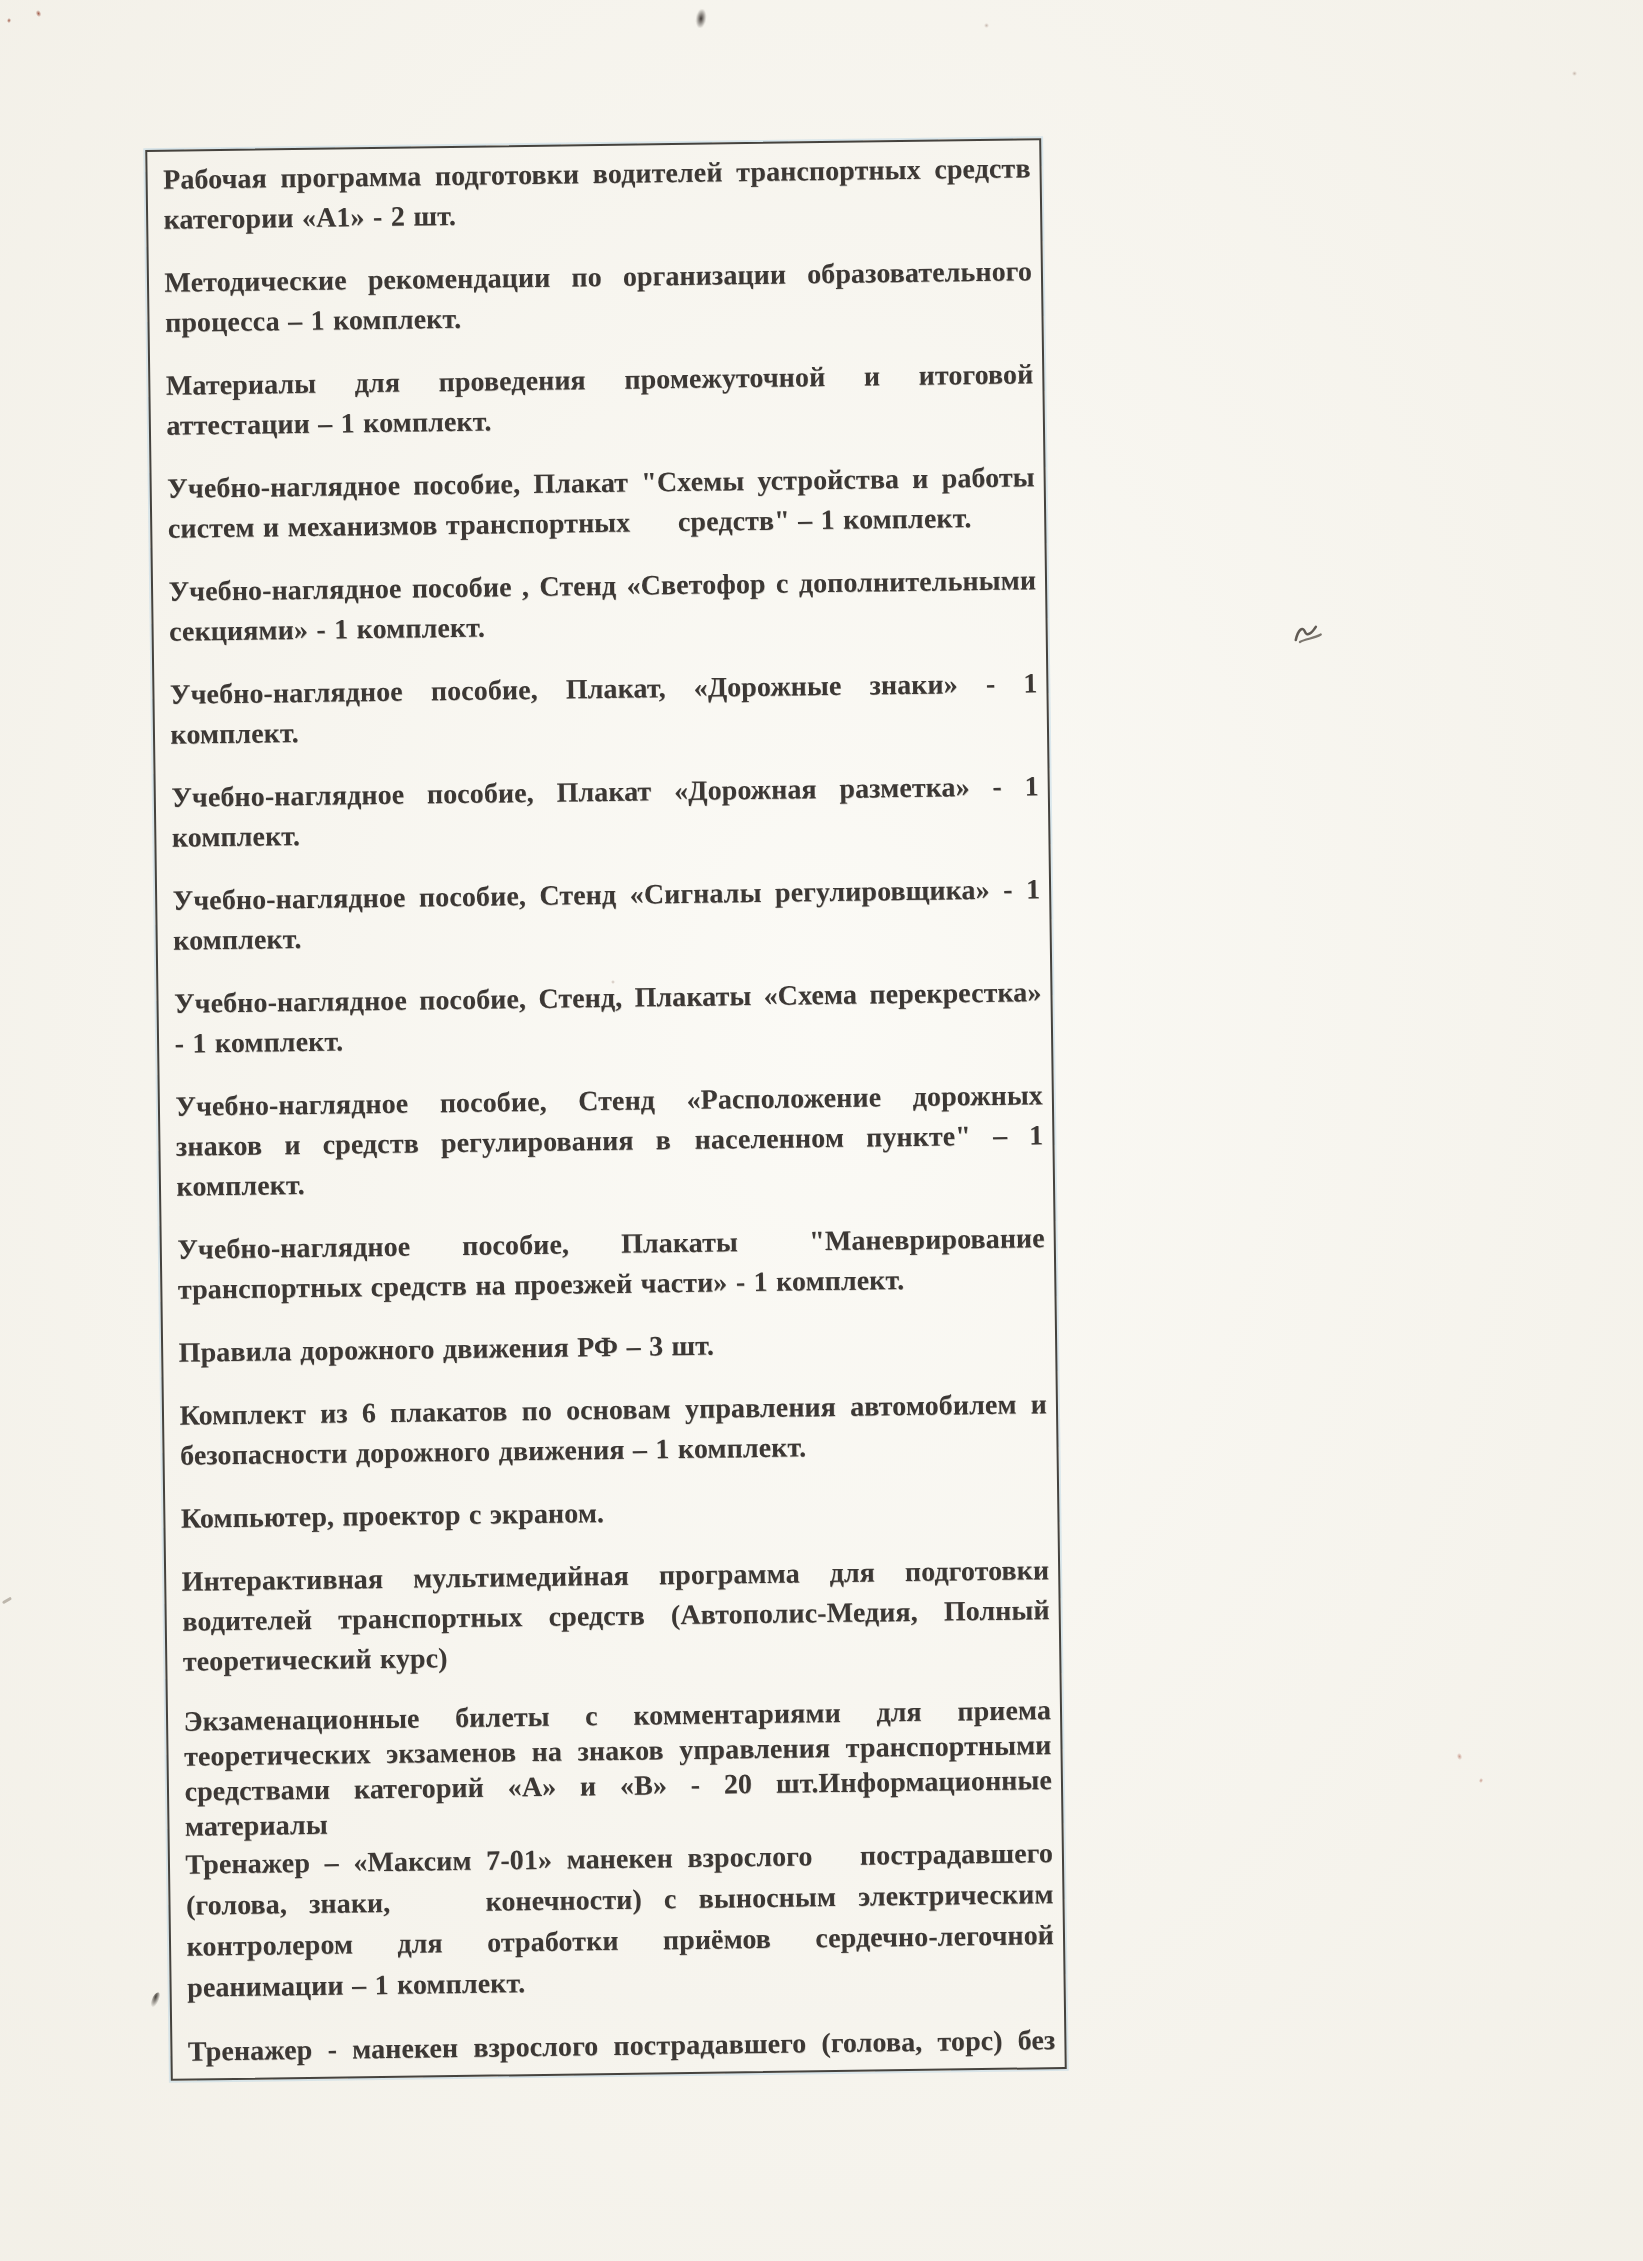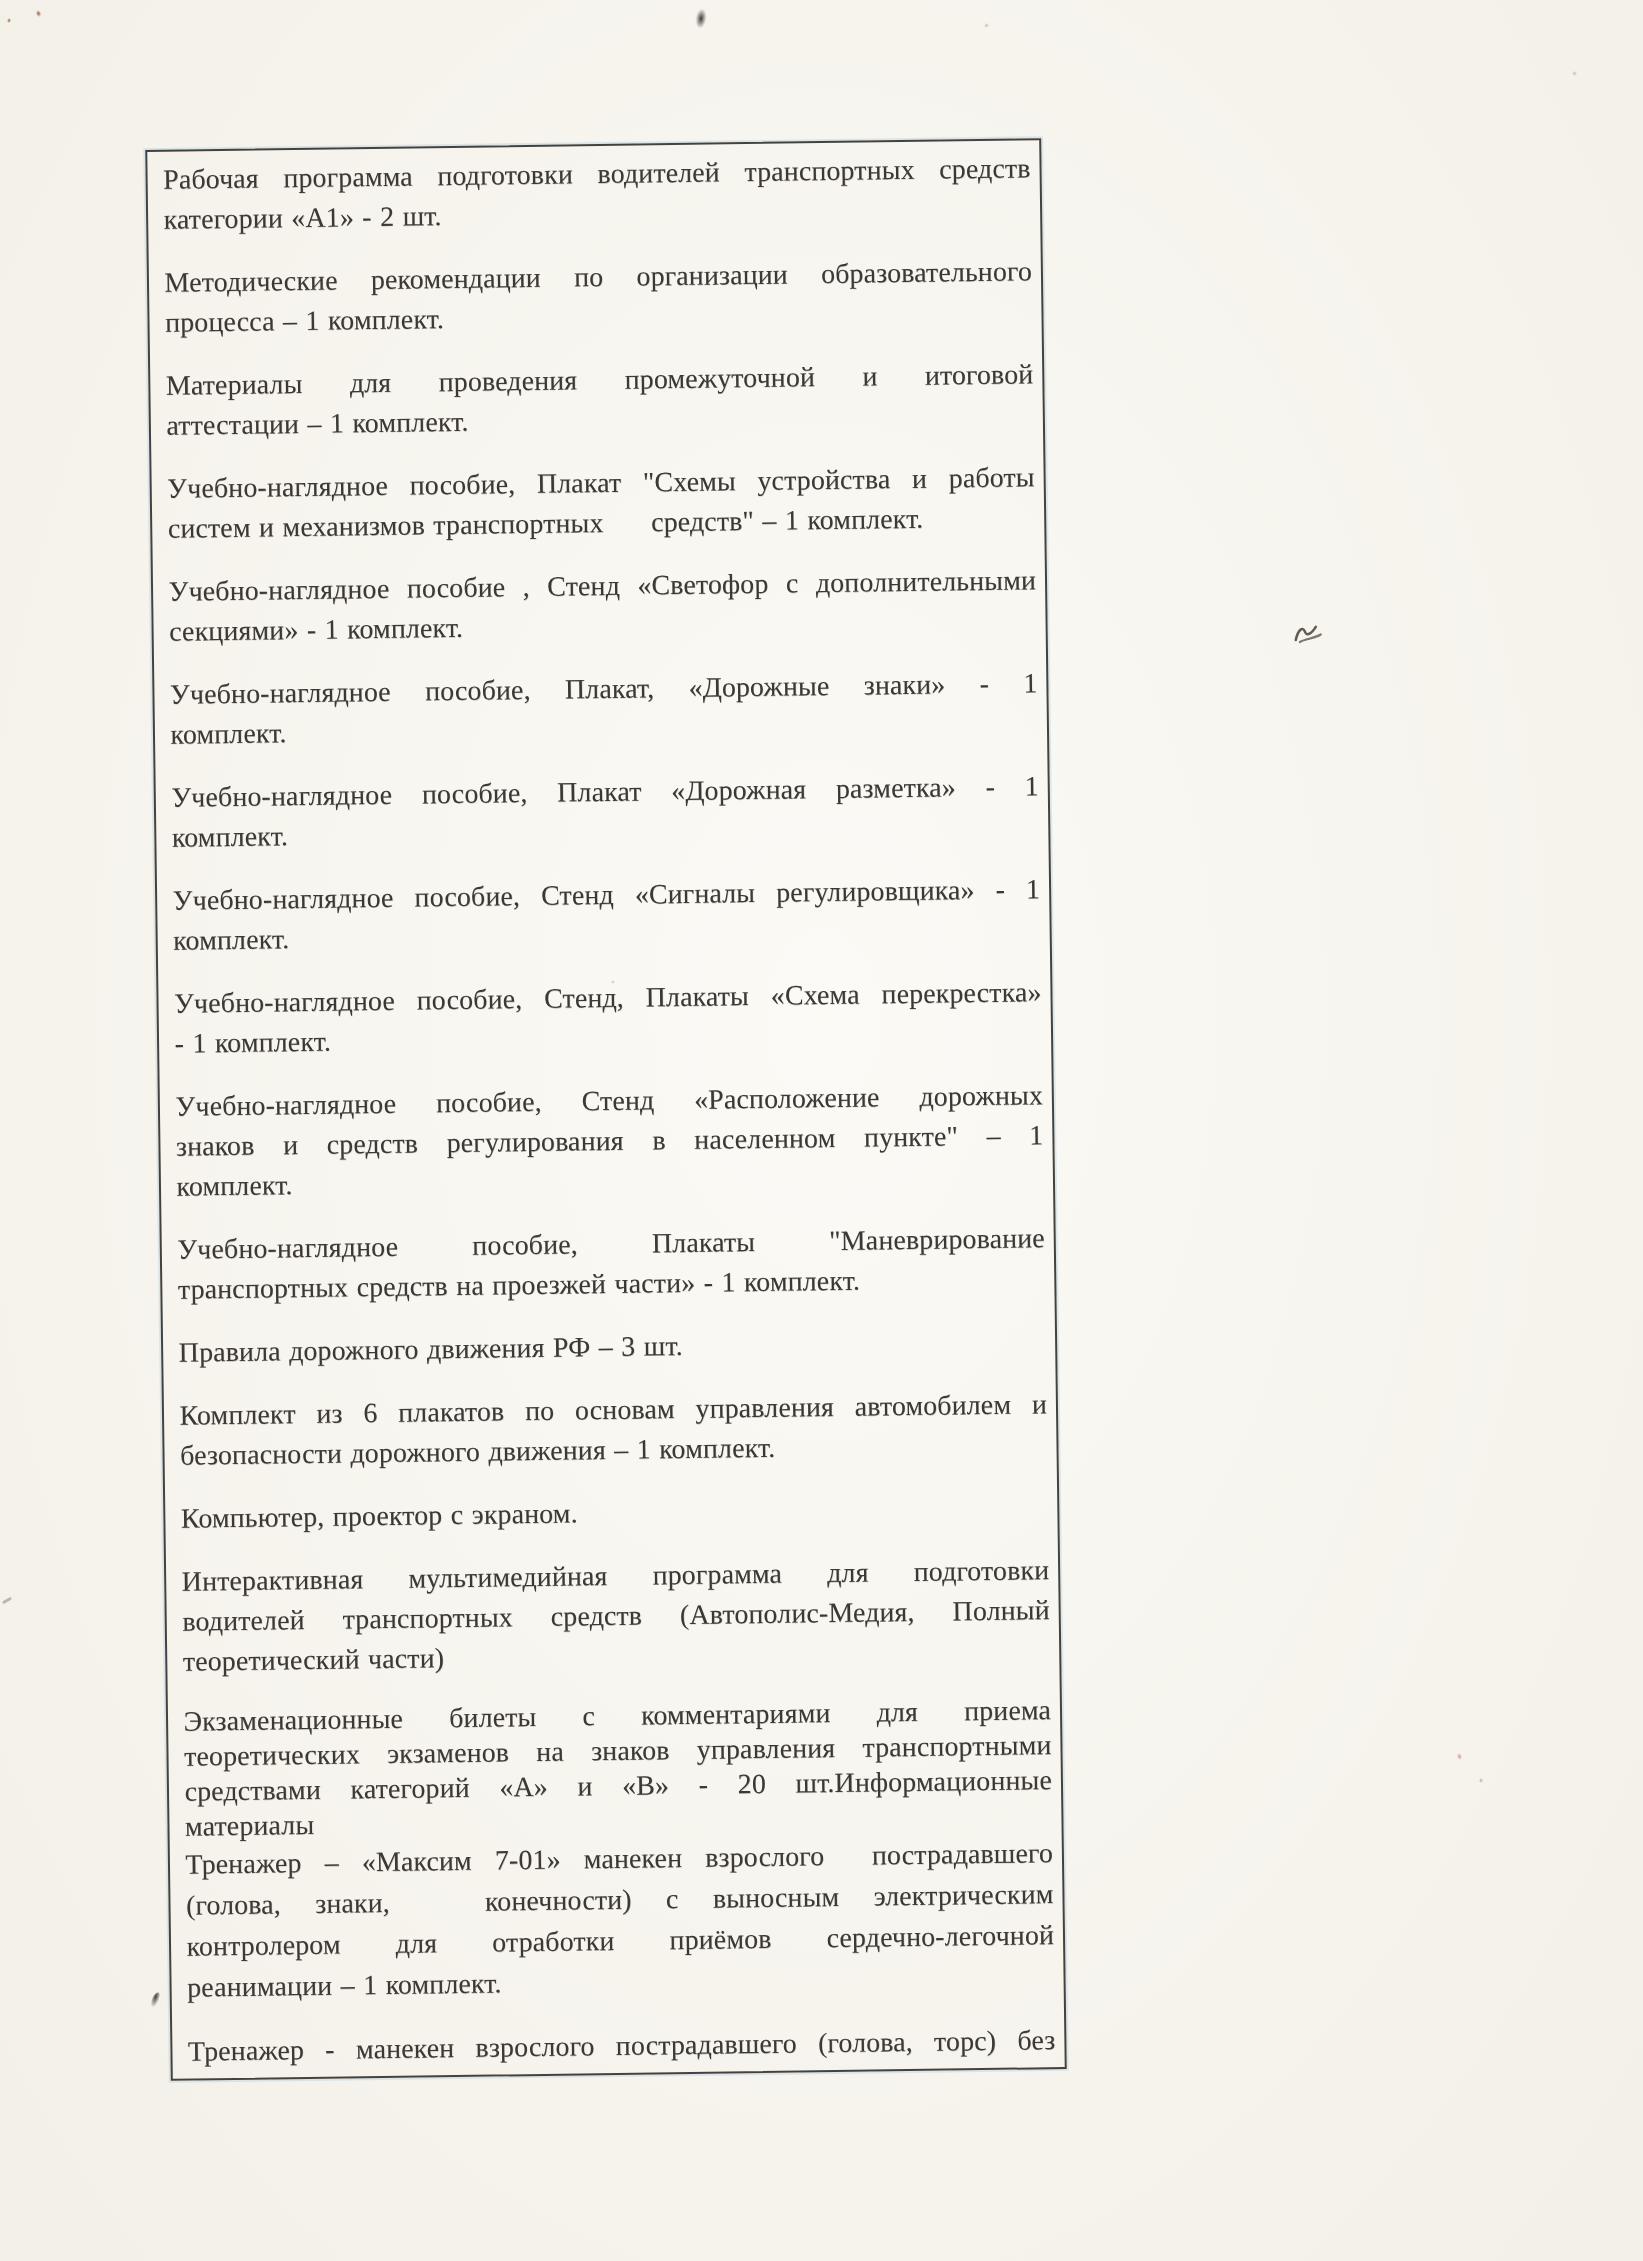--- a/index.html
+++ b/index.html
@@ -6,20 +6,21 @@
   body{
     width:1644px;height:2261px;position:relative;overflow:hidden;
     background:#f8f6f0;
     font-family:"Liberation Serif", serif;
   }
   .page{
     position:absolute;inset:0;
     background:
       radial-gradient(ellipse at 50% 45%, rgba(255,255,252,0.5), rgba(235,231,219,0.35) 95%),
       #f7f5ef;
+    font-weight: bold;
   }
   .doc-box{
     position:absolute;
     left:158px;top:144px;width:896px;height:1931px;
     box-sizing:border-box;
     border:2.6px solid #45423d;
     box-shadow:0 0 0 1.9px rgba(150,195,225,0.30);
     transform:rotate(-0.76deg);
     transform-origin:center center;
     padding:7.7px 9px 0 15.5px;
@@ -430,21 +431,21 @@
             <span class="g"></span>
             <span class="w">средств</span>
             <span class="g"></span>
             <span class="w">(Автополис-Медия,</span>
             <span class="g"></span>
             <span class="w">Полный</span>
           </div>
           <div class="line end">
             <span class="w">теоретический</span>
             <span class="g"></span>
-            <span class="w">части)</span>
+            <span class="w">курс)</span>
             <span class="tail"></span>
           </div>
         </div>
         <div class="para tight">
           <div class="line fill">
             <span class="w">Экзаменационные</span>
             <span class="g"></span>
             <span class="w">билеты</span>
             <span class="g"></span>
             <span class="w">с</span>

